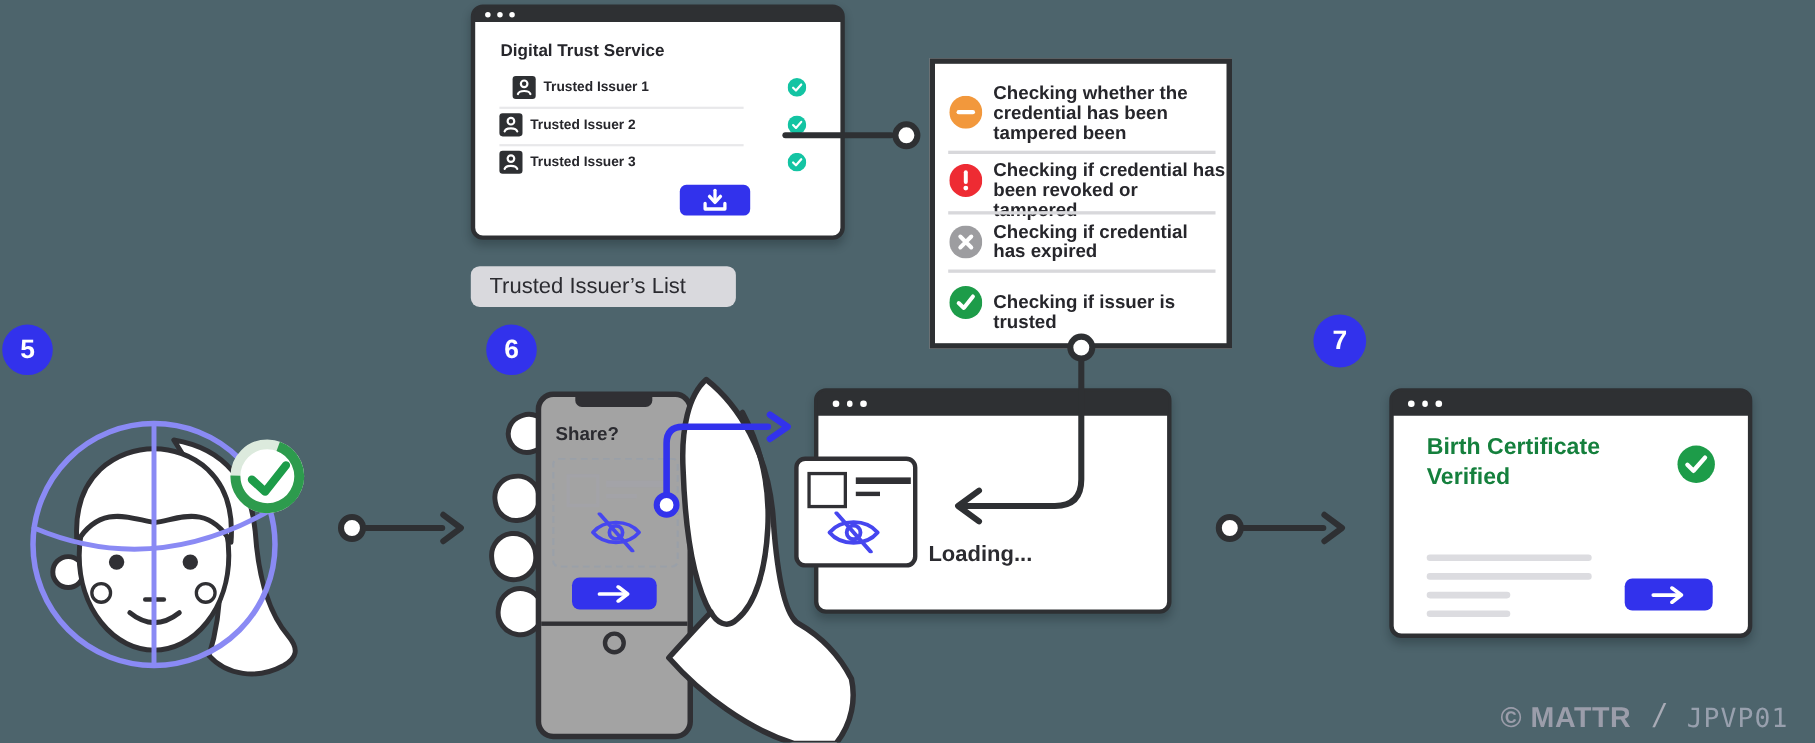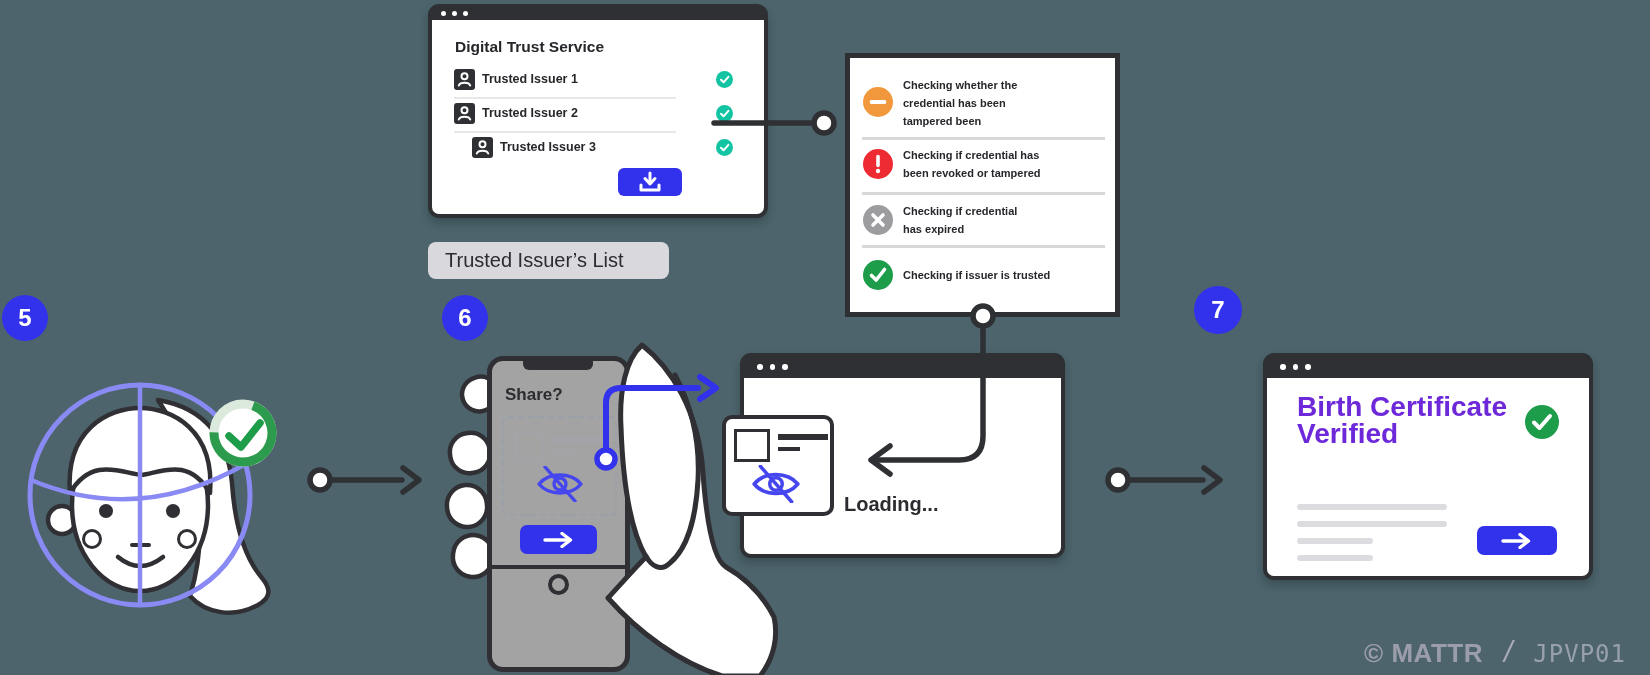--- a/index.html
+++ b/index.html
@@ -29,21 +29,21 @@
           border-radius:6px;display:flex;align-items:center;justify-content:center;cursor:pointer;}
 
   
   .chip{left:428px;top:242px;width:224px;height:37px;background:#d9d9dd;border-radius:8px;
         display:flex;align-items:center;padding-left:17px;font-size:20px;color:#2b2b30;}
 
   
   .panel{left:845px;top:53px;width:275px;height:264px;background:#fff;border:5px solid #2e3033;
          box-sizing:border-box;position:absolute;}
   .check-icon{position:absolute;left:13px;width:30px;height:30px;}
-  .check-text{position:absolute;left:53px;font-size:11px;font-weight:bold;color:#26262b;line-height:18px;}
+  .check-text{position:absolute;left:53px;font-size:17px;font-weight:bold;color:#26262b;line-height:18px;}
   .check-text span{display:block;}
   .panel-div{position:absolute;left:12px;width:243px;height:2.5px;background:#d8d8db;}
 
   
   .step{position:absolute;width:46px;height:46px;border-radius:50%;background:#3232ec;color:#fff;
         display:flex;align-items:center;justify-content:center;font-size:24px;font-weight:bold;}
 
   
   .phone{left:487px;top:356px;width:143px;height:316px;background:#a3a3a3;border:5px solid #303034;
          border-radius:16px;box-sizing:border-box;position:absolute;z-index:20;}
@@ -67,21 +67,21 @@
   
   .card{left:722px;top:415px;width:112px;height:101px;background:#fff;border:4.5px solid #303034;
         border-radius:10px;box-sizing:border-box;z-index:25;position:absolute;}
   .card-square{position:absolute;left:8px;top:10px;width:30px;height:27px;border:3.5px solid #303034;}
   .card-bar1{position:absolute;left:52px;top:15px;width:50px;height:6px;background:#303034;}
   .card-bar2{position:absolute;left:52px;top:28px;width:22px;height:3.5px;background:#303034;}
   .card-eye{position:absolute;left:25px;top:46px;}
 
   
   .result{left:1263px;top:353px;width:330px;height:227px;box-sizing:border-box;}
-  .result-title{position:absolute;left:30px;top:36px;font-size:28px;font-weight:bold;color:#6d28d9;line-height:27px;}
+  .result-title{position:absolute;left:30px;top:36px;font-size:21px;font-weight:bold;color:#15803d;line-height:27px;}
   .result-title span{display:block;}
   .result-badge{position:absolute;left:257px;top:47px;}
   .doc-line{position:absolute;left:30px;height:5.5px;background:#dcdce0;border-radius:3px;}
   .next-btn{position:absolute;left:210px;top:169px;width:80px;height:29px;background:#3232ec;border-radius:7px;
             display:flex;align-items:center;justify-content:center;cursor:pointer;}
 
   
   .footer{position:absolute;right:24px;bottom:6px;display:flex;align-items:baseline;gap:21px;}
   .f-brand{font-size:26px;font-weight:bold;color:#9b9daa;letter-spacing:.5px;}
   .f-slash{font-size:30px;color:#a9abb6;font-style:italic;}
@@ -136,21 +136,21 @@
 </svg>
 
 <div class="bwin trust">
   <div class="titlebar small">
     <span class="dot"></span>
     <span class="dot"></span>
     <span class="dot"></span>
   </div>
   <div class="trust-title">Digital Trust Service</div>
 
-  <div class="issuer-row" style="top:61px;">
+  <div class="issuer-row" style="top:61px;margin-left:12px;">
     <span class="issuer-icon">
       <svg width="21" height="21" viewBox="0 0 21 21">
         <circle cx="10.5" cy="7.2" r="3" fill="none" stroke="#fff" stroke-width="2"></circle>
         <path d="M 4.8,16.5 C 6,12.8 15,12.8 16.2,16.5" fill="none" stroke="#fff" stroke-width="2" stroke-linecap="round"></path>
       </svg>
         </span>
     <span class="issuer-label">Trusted Issuer 1</span>
     <span class="issuer-badge">
       <svg width="17" height="17" viewBox="0 0 17 17">
         <circle cx="8.5" cy="8.5" r="8.5" fill="#13c4a3"></circle>
@@ -170,21 +170,21 @@
     <span class="issuer-label">Trusted Issuer 2</span>
     <span class="issuer-badge">
       <svg width="17" height="17" viewBox="0 0 17 17">
         <circle cx="8.5" cy="8.5" r="8.5" fill="#13c4a3"></circle>
         <path d="M 5,8.7 L 7.6,11.3 L 12.4,5.8" fill="none" stroke="#fff" stroke-width="2" stroke-linecap="round" stroke-linejoin="round"></path>
       </svg>
         </span>
   </div>
   <div class="trust-div" style="top:123px;"></div>
 
-  <div class="issuer-row" style="top:129px;margin-left:18px;">
+  <div class="issuer-row" style="top:129px;">
     <span class="issuer-icon">
       <svg width="21" height="21" viewBox="0 0 21 21">
         <circle cx="10.5" cy="7.2" r="3" fill="none" stroke="#fff" stroke-width="2"></circle>
         <path d="M 4.8,16.5 C 6,12.8 15,12.8 16.2,16.5" fill="none" stroke="#fff" stroke-width="2" stroke-linecap="round"></path>
       </svg>
         </span>
     <span class="issuer-label">Trusted Issuer 3</span>
     <span class="issuer-badge">
       <svg width="17" height="17" viewBox="0 0 17 17">
         <circle cx="8.5" cy="8.5" r="8.5" fill="#13c4a3"></circle>

